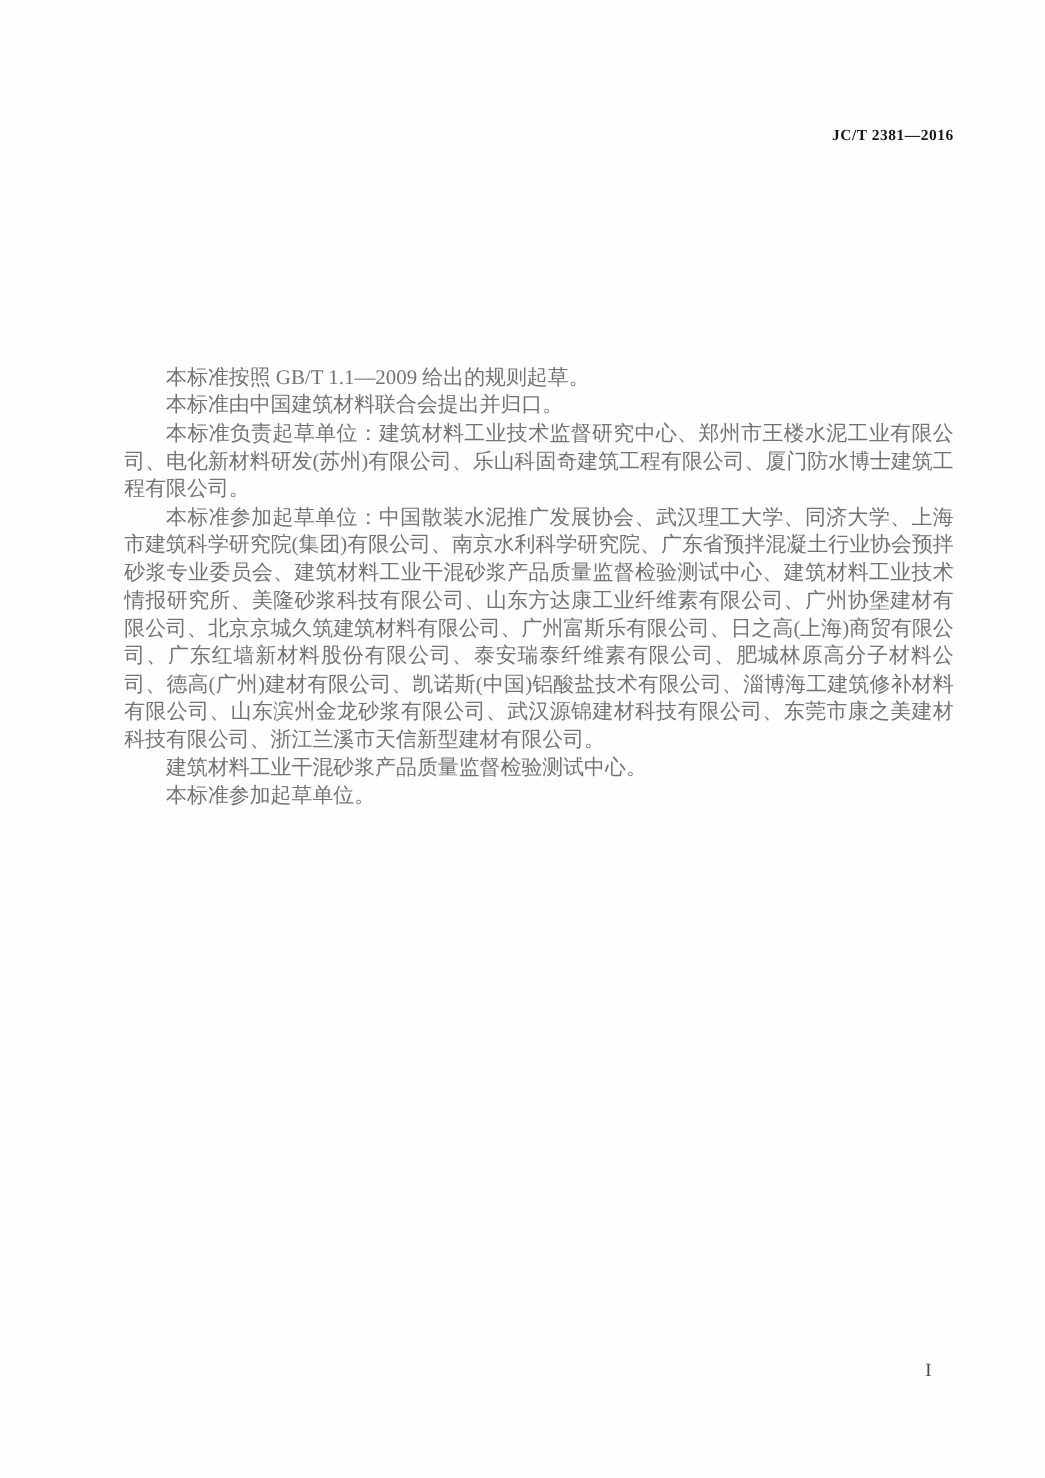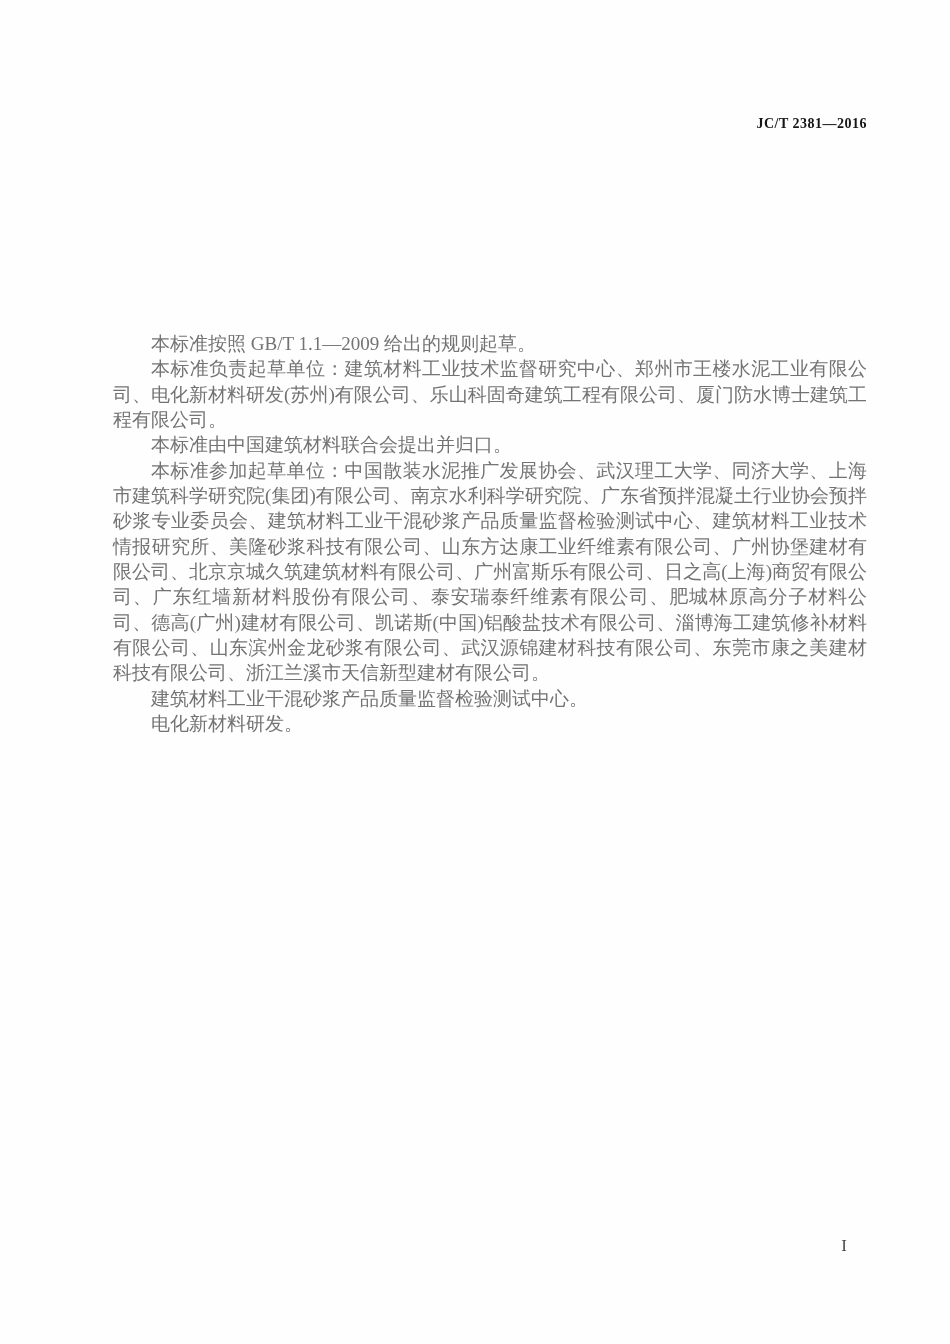--- a/index.html
+++ b/index.html
@@ -75,22 +75,22 @@
 
 <div class="page">
 
   <div class="header">
     <span class="standard-code">JC/T 2381—2016</span>
   </div>
 
 
   <div class="content">
     <p>本标准按照 GB/T 1.1—2009 给出的规则起草。</p>
+    <p>本标准由中国建筑材料联合会提出并归口。</p>
     <p>本标准负责起草单位：建筑材料工业技术监督研究中心、郑州市王楼水泥工业有限公司、电化新材料研发(苏州)有限公司、乐山科固奇建筑工程有限公司、厦门防水博士建筑工程有限公司。</p>
-    <p>本标准由中国建筑材料联合会提出并归口。</p>
     <p>本标准参加起草单位：中国散装水泥推广发展协会、武汉理工大学、同济大学、上海市建筑科学研究院(集团)有限公司、南京水利科学研究院、广东省预拌混凝土行业协会预拌砂浆专业委员会、建筑材料工业干混砂浆产品质量监督检验测试中心、建筑材料工业技术情报研究所、美隆砂浆科技有限公司、山东方达康工业纤维素有限公司、广州协堡建材有限公司、北京京城久筑建筑材料有限公司、广州富斯乐有限公司、日之高(上海)商贸有限公司、广东红墙新材料股份有限公司、泰安瑞泰纤维素有限公司、肥城林原高分子材料公司、德高(广州)建材有限公司、凯诺斯(中国)铝酸盐技术有限公司、淄博海工建筑修补材料有限公司、山东滨州金龙砂浆有限公司、武汉源锦建材科技有限公司、东莞市康之美建材科技有限公司、浙江兰溪市天信新型建材有限公司。</p>
     <p>建筑材料工业干混砂浆产品质量监督检验测试中心。</p>
-    <p>电化新材料研发。</p>
+    <p>本标准参加起草单位。</p>
   </div>
 
   <div class="page-number">I</div>
 
 </div>
 
 </body></html>

